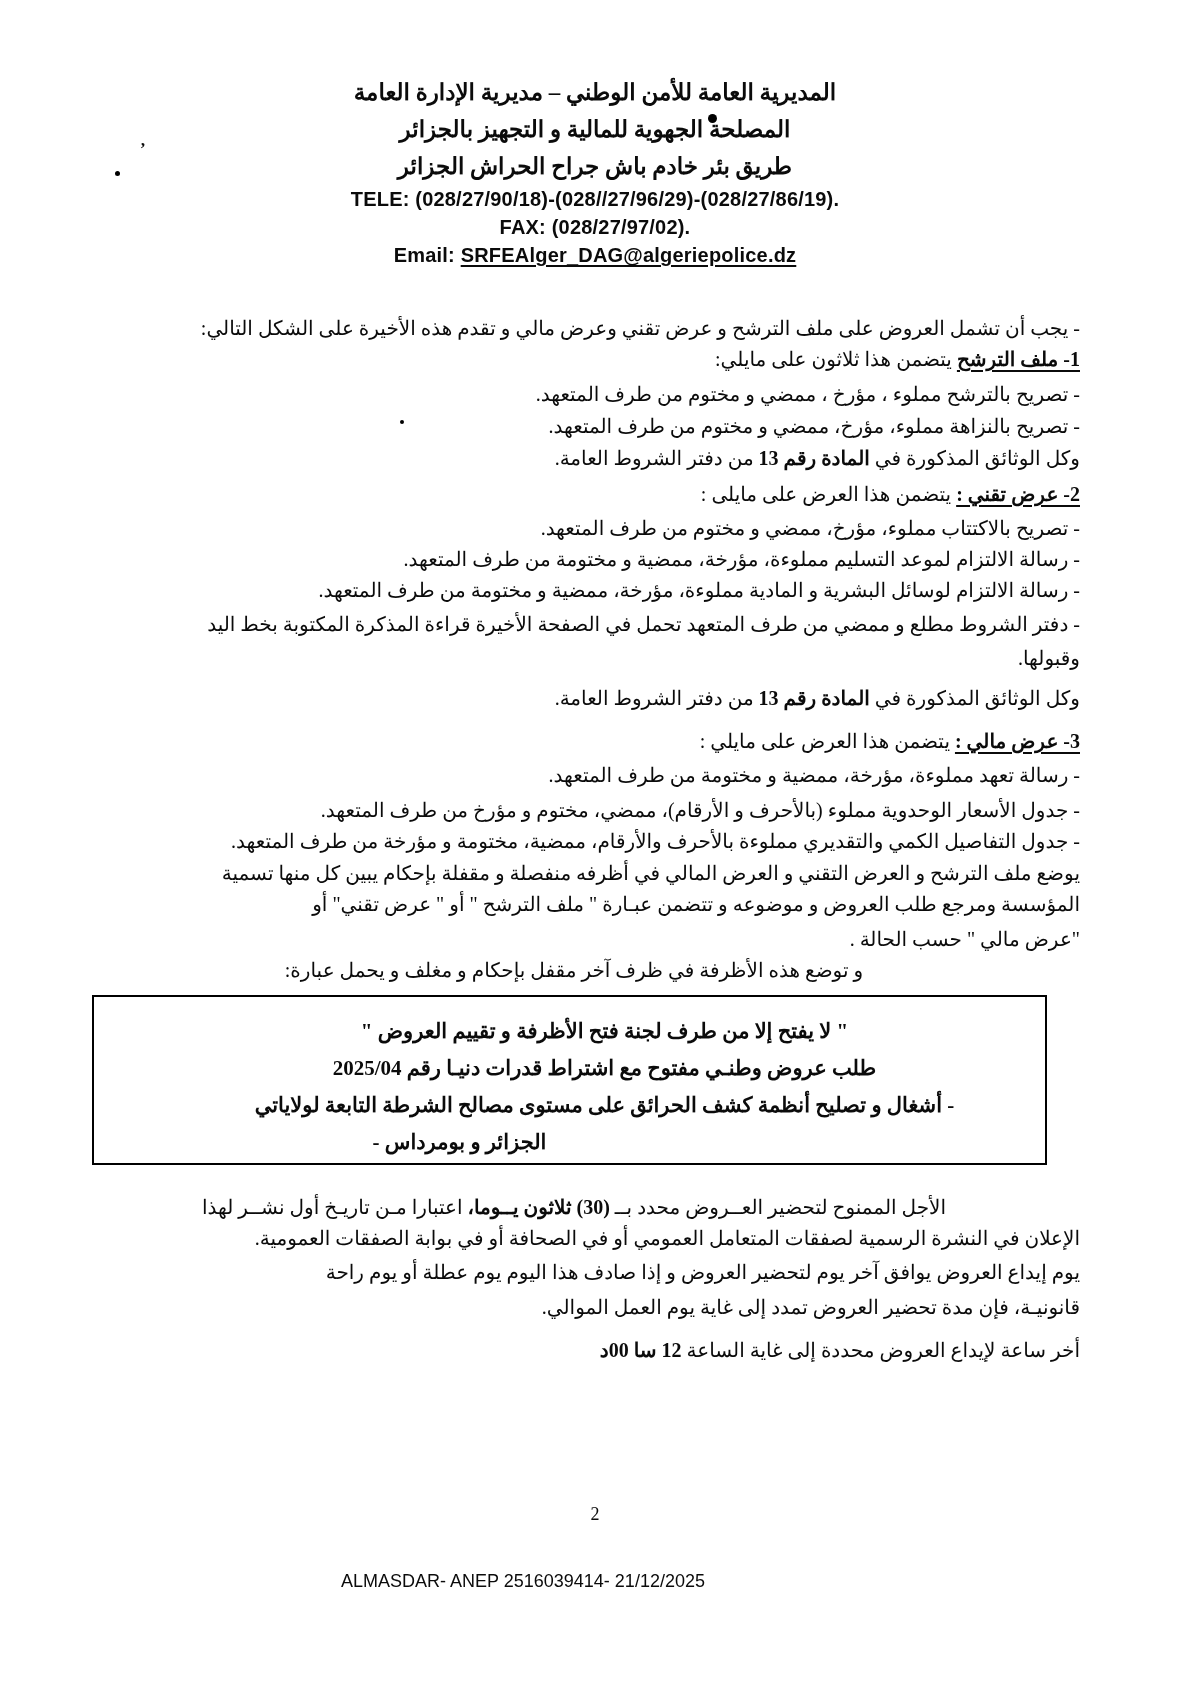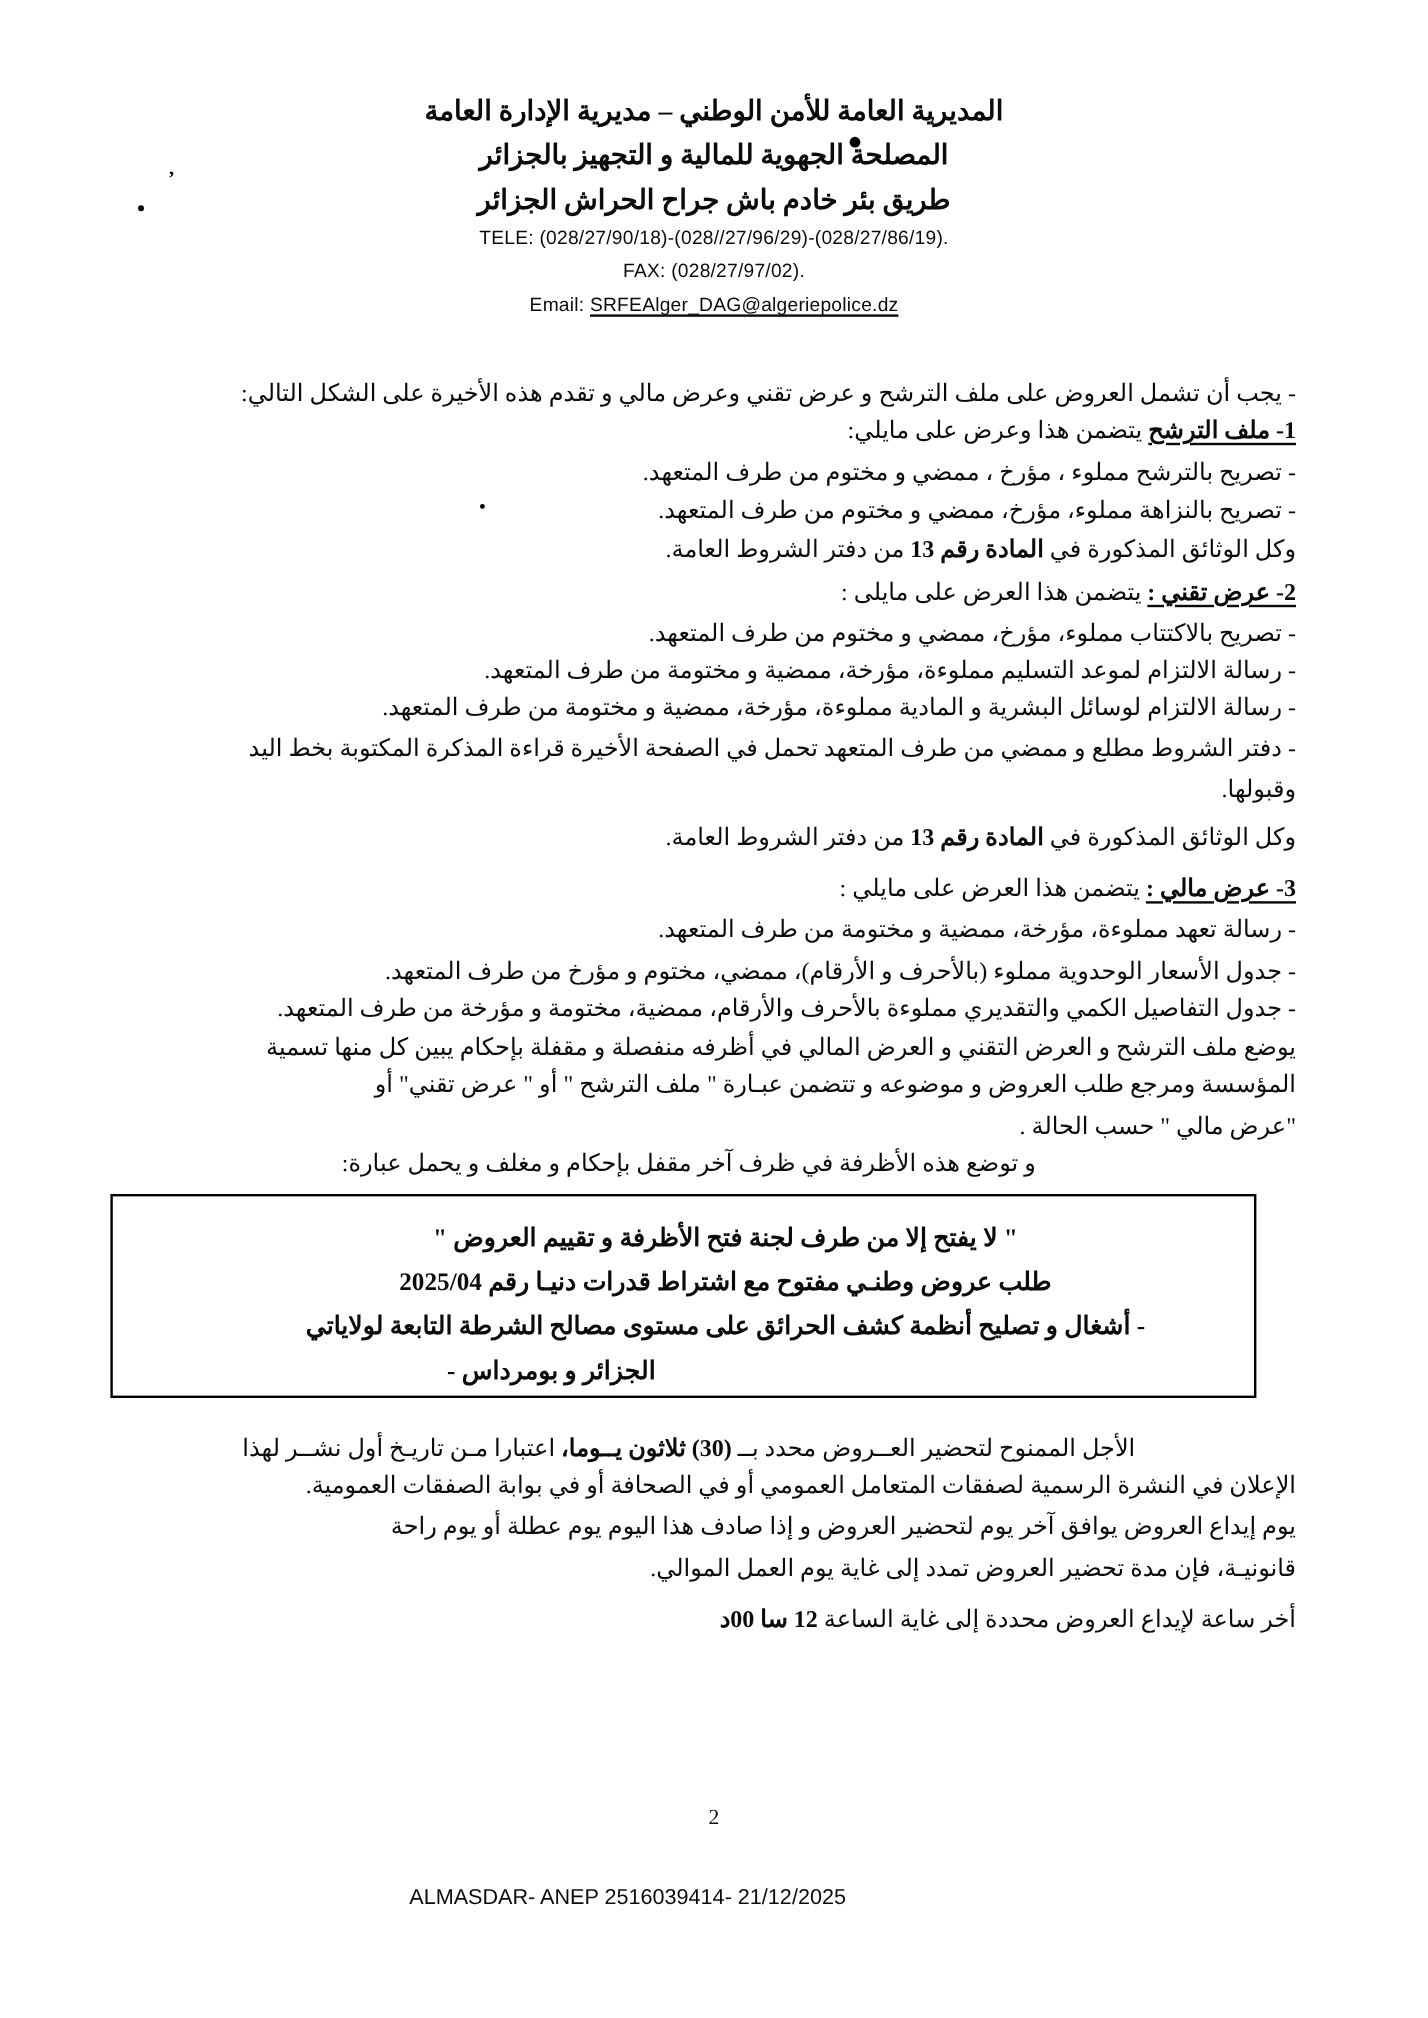--- a/index.html
+++ b/index.html
@@ -5,21 +5,21 @@
   html,body{margin:0;padding:0;}
   body{
     width:1190px;height:1682px;background:#ffffff;color:#0b0b0b;
     font-family:"Liberation Serif", serif;
     position:relative;overflow:hidden;
   }
   .page{position:relative;width:1190px;height:1682px;}
   
   .header{margin-top:74px;text-align:center;direction:rtl;}
   .header .ar{font-size:23px;font-weight:bold;line-height:37px;}
-  .header .latin{direction:ltr;font-family:"Liberation Sans", sans-serif;font-size:16px;font-weight:normal;line-height:28px;letter-spacing:.2px;}
+  .header .latin{direction:ltr;font-family:"Liberation Sans", sans-serif;font-size:20px;font-weight:bold;line-height:28px;letter-spacing:.2px;}
   .header .email u{text-underline-offset:3px;text-decoration-thickness:2px;}
   
   .doc-body{direction:rtl;text-align:right;padding:0 110px 0 68px;margin-top:44px;font-size:20px;}
   .doc-body p{margin:0;line-height:31px;}
   .seg-b{font-weight:bold;}
   .seg-u{text-decoration:underline;text-underline-offset:4px;}
   .indent{margin-right:36px;}
   .outdent{margin-right:-16px;text-align:center;}
   
   .notice-box{
@@ -49,21 +49,21 @@
     <div class="ar">المصلحة الجهوية للمالية و التجهيز بالجزائر</div>
     <div class="ar">طريق بئر خادم باش جراح الحراش الجزائر</div>
     <div class="latin">TELE: (028/27/90/18)-(028//27/96/29)-(028/27/86/19).</div>
     <div class="latin">FAX: (028/27/97/02).</div>
     <div class="latin email"><span>Email: </span><u>SRFEAlger_DAG@algeriepolice.dz</u></div>
   </div>
 
   <div class="doc-body">
     <div id="doc-lines">
         <p><span>- يجب أن تشمل العروض على ملف الترشح و عرض تقني وعرض مالي و تقدم هذه الأخيرة على الشكل التالي:</span></p>
-        <p><span class="seg-b seg-u">1- ملف الترشح</span><span> يتضمن هذا وعرض على مايلي:</span></p>
+        <p><span class="seg-b seg-u">1- ملف الترشح</span><span> يتضمن هذا ثلاثون على مايلي:</span></p>
         <p style="margin-top: 4px;"><span>- تصريح بالترشح مملوء ، مؤرخ ، ممضي و مختوم من طرف المتعهد.</span></p>
         <p style="margin-top: 1px;"><span>- تصريح بالنزاهة مملوء، مؤرخ، ممضي و مختوم من طرف المتعهد.</span></p>
         <p style="margin-top: 1px;"><span>وكل الوثائق المذكورة في </span><span class="seg-b">المادة رقم 13</span><span> من دفتر الشروط العامة.</span></p>
         <p style="margin-top: 5px;"><span class="seg-b seg-u">2- عرض تقني :</span><span> يتضمن هذا العرض على مايلى :</span></p>
         <p style="margin-top: 3px;"><span>- تصريح بالاكتتاب مملوء، مؤرخ، ممضي و مختوم من طرف المتعهد.</span></p>
         <p><span>- رسالة الالتزام لموعد التسليم  مملوءة، مؤرخة، ممضية و مختومة من طرف المتعهد.</span></p>
         <p><span>- رسالة الالتزام لوسائل البشرية و المادية مملوءة، مؤرخة، ممضية و مختومة من طرف المتعهد.</span></p>
         <p style="margin-top: 3px;"><span>- دفتر الشروط مطلع و ممضي من طرف المتعهد تحمل في الصفحة الأخيرة قراءة المذكرة المكتوبة بخط اليد</span></p>
         <p style="margin-top: 3px;"><span>وقبولها.</span></p>
         <p style="margin-top: 9px;"><span>وكل الوثائق المذكورة في </span><span class="seg-b">المادة رقم 13</span><span> من دفتر الشروط العامة.</span></p>

